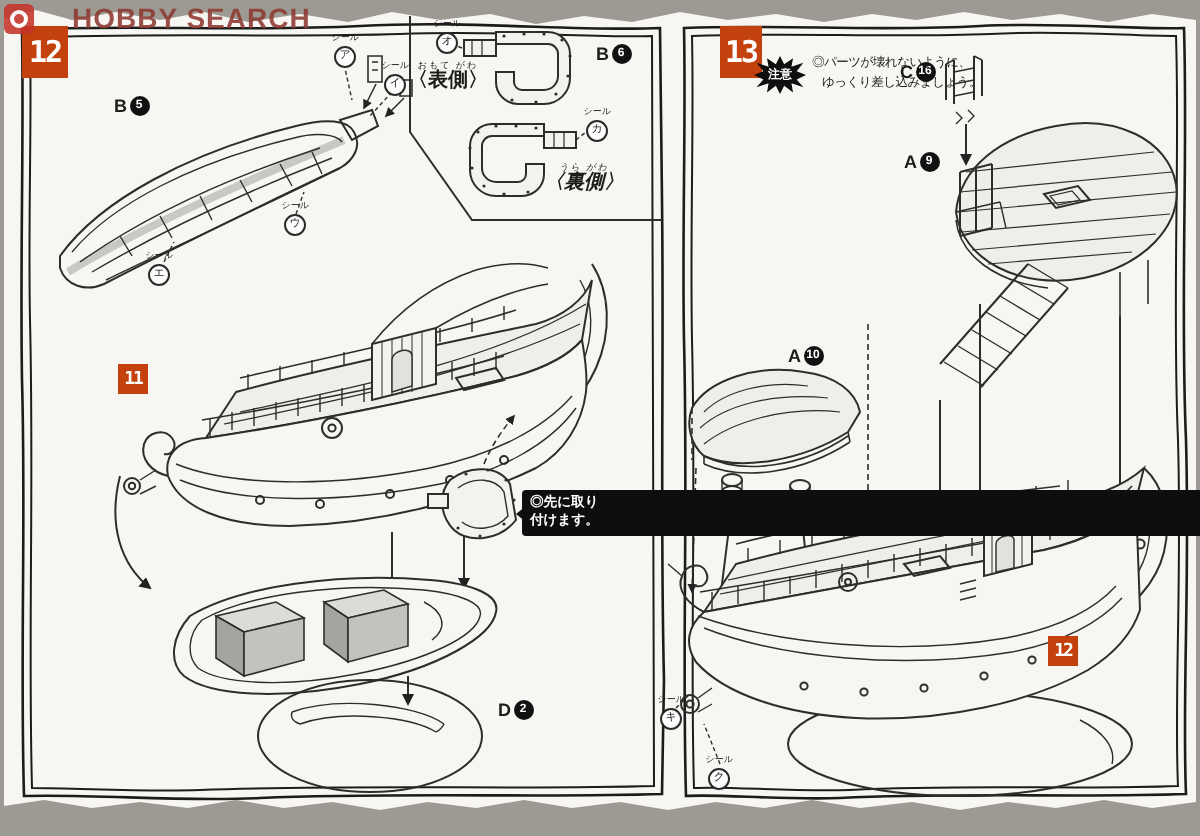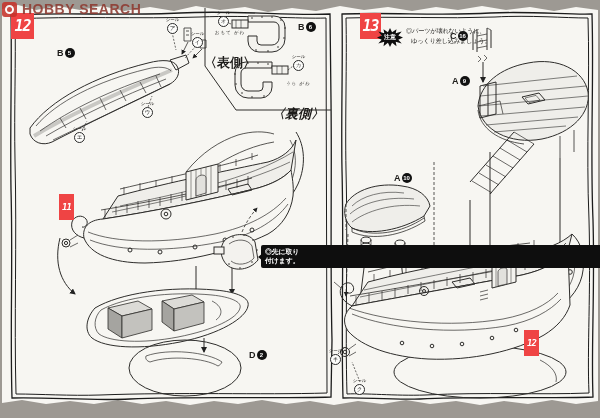--- a/index.html
+++ b/index.html
@@ -1,42 +1,42 @@
 <!DOCTYPE html>
 <html><head>
 <meta charset="utf-8">
 <style>
   html,body{margin:0;padding:0;}
   .page{position:relative;width:600px;height:418px;background:#9d9993;overflow:hidden;
         font-family:"Liberation Sans",sans-serif;color:#1d1c1a;}
   .page svg{position:absolute;left:0;top:0;}
   .ov{position:absolute;z-index:5;}
-  .stepbox{background:#ef4444;color:#fff;display:flex;align-items:center;justify-content:center;
-           font-family:"DejaVu Sans Mono",monospace;font-weight:bold;letter-spacing:-1px;font-style:italic;}
+  .stepbox{background:#c2410c;color:#fff;display:flex;align-items:center;justify-content:center;
+           font-family:"DejaVu Sans Mono",monospace;font-weight:bold;letter-spacing:-1px;}
   .stepbox.big{width:23px;height:26px;font-size:15px;}
-  .stepbox.ref{width:15px;height:26px;font-size:9px;letter-spacing:-1px;margin-top:12px;}
+  .stepbox.ref{width:15px;height:15px;font-size:9px;letter-spacing:-1px;}
   .plabel{display:flex;align-items:center;gap:1px;font-weight:bold;font-size:9px;}
   .pnum{width:10px;height:10px;border-radius:50%;background:#111;color:#fff;font-size:6px;
         display:flex;align-items:center;justify-content:center;font-weight:bold;}
   .sticker{display:flex;flex-direction:column;align-items:center;line-height:1;}
   .scap{font-size:5px;transform:scale(.9);white-space:nowrap;}
   .scircle{width:9px;height:9px;margin-top:1px;border:1px solid #2a2a2a;border-radius:50%;background:#fdfdfb;
            color:#222;font-size:5.5px;display:flex;align-items:center;justify-content:center;}
   .side-label{display:flex;flex-direction:column;align-items:center;line-height:1;}
   .furi{font-size:4.5px;letter-spacing:1px;}
-  .jp{font-size:13px;font-weight:bold;letter-spacing:0;margin-top:20px;}
+  .jp{font-size:10px;font-weight:bold;letter-spacing:0;}
   .note-bubble{background:#0e0e0e;color:#fff;font-size:6.8px;font-weight:bold;line-height:1.3;
                padding:3px 4px 2px 4px;border-radius:2px;position:relative;white-space:nowrap;}
   .note-bubble::before{content:"";position:absolute;left:-7px;top:8px;border:4px solid transparent;
                border-right:5px solid #0e0e0e;}
   .burst{background:#0e0e0e;color:#fff;font-size:6px;font-weight:bold;
          display:flex;align-items:center;justify-content:center;
          clip-path:polygon(50% 0,58% 22%,75% 6%,72% 28%,95% 18%,82% 40%,100% 50%,82% 62%,95% 82%,72% 72%,75% 96%,58% 78%,50% 100%,42% 78%,25% 96%,28% 72%,5% 82%,18% 62%,0 50%,18% 40%,5% 18%,28% 28%,25% 6%,42% 22%);}
   .caution-line{font-size:6.3px;white-space:nowrap;letter-spacing:-0.3px;}
-  .watermark{display:flex;align-items:center;gap:5px;opacity:.88;z-index:9;}
+  .watermark{display:flex;align-items:center;gap:19px;opacity:.88;z-index:9;}
   .wm-logo{width:15px;height:15px;background:#c5342c;border-radius:3px;position:relative;flex:0 0 auto;}
   .wm-logo::after{content:"";position:absolute;inset:3px;border:2px solid #fff;border-radius:50%;}
   .wm-text{font-size:14px;font-weight:bold;letter-spacing:.5px;color:#8e3a31;white-space:nowrap;}
 </style>
 </head>
 <body>
 
 <div class="page">
 
   <svg width="600" height="418" viewBox="0 0 600 418">

